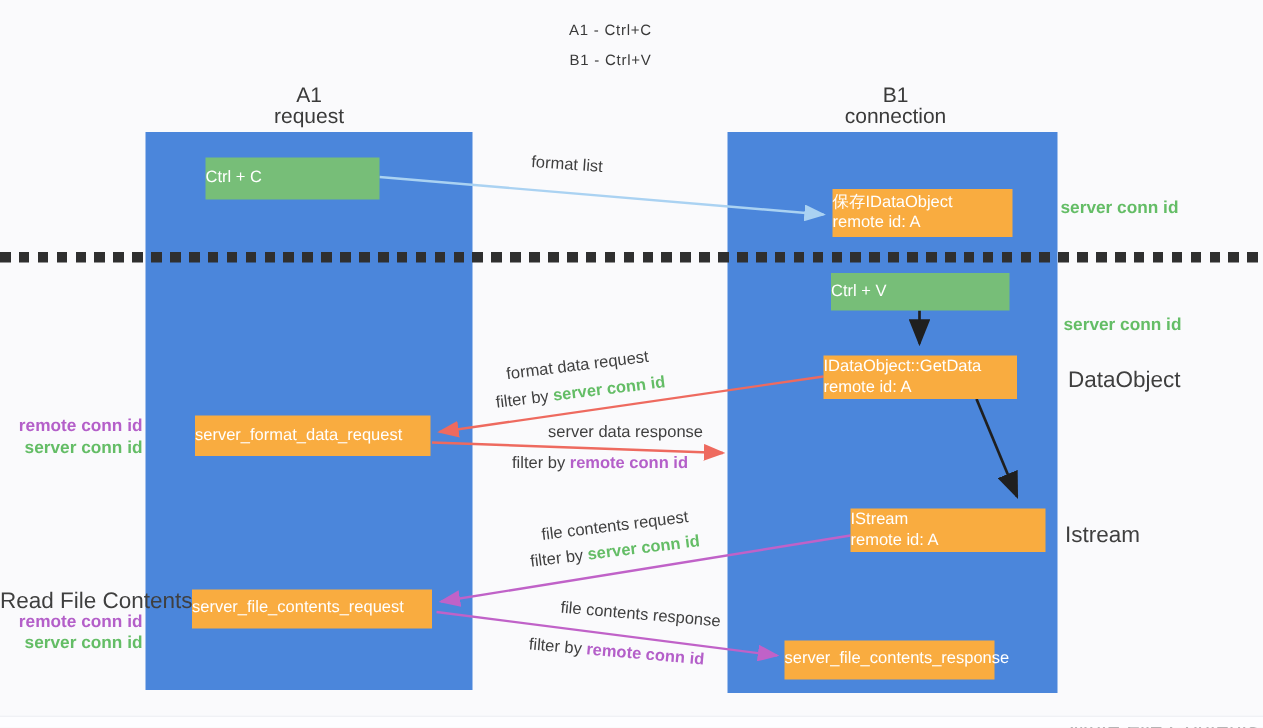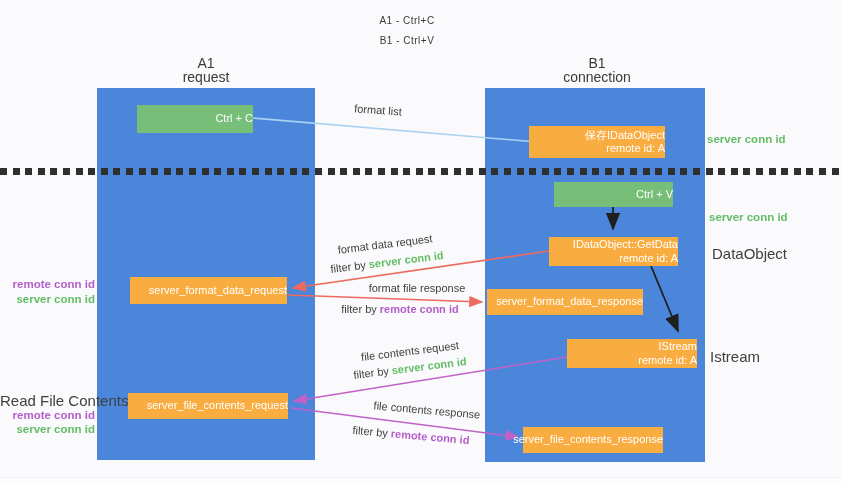--- a/index.html
+++ b/index.html
@@ -30,29 +30,29 @@
   .lane{background:#4b86db;}
   .lane-left{left:97px;top:88px;width:218px;height:372px;}
   .lane-right{left:485px;top:88px;width:220px;height:374px;}
   
   .divider{
     left:0;top:168px;width:842px;height:7px;
     background:repeating-linear-gradient(90deg,#2f2f2f 0 7px,transparent 7px 12.6px);
   }
   
   .node{
-    display:flex;align-items:flex-end;justify-content:center;
+    display:flex;align-items:flex-start;justify-content:center;
     flex-direction:column;
     color:#ffffff;font-size:11px;line-height:13.5px;
     text-align:center;white-space:nowrap;
   }
   .green{background:#77be78;}
   .orange{background:#f9ac40;}
   .n-ctrlc{left:137px;top:105px;width:116px;height:28px;}
-  .n-saveobj{left:529px;top:126px;width:136px;height:32px;}
+  .n-saveobj{left:555px;top:126px;width:120px;height:32px;}
   .n-ctrlv{left:554px;top:182px;width:119px;height:25px;}
   .n-getdata{left:549px;top:237px;width:129px;height:29px;}
   .n-formatreq{left:130px;top:277px;width:157px;height:27px;}
   .n-formatresp{left:487px;top:289px;width:156px;height:26px;}
   .n-istream{left:567px;top:339px;width:130px;height:29px;}
   .n-filereq{left:128px;top:393px;width:160px;height:26px;}
   .n-fileresp{left:523px;top:427px;width:140px;height:26px;}
   
   .elabel{
     font-size:11px;color:#3f3f3f;text-align:center;
@@ -149,23 +149,20 @@
 
   <div class="abs node orange n-getdata">
     <span>IDataObject::GetData</span>
     <span>remote id: A</span>
   </div>
 
   <div class="abs node orange n-formatreq">
     <span>server_format_data_request</span>
   </div>
 
-  <div class="abs node orange n-formatresp">
-    <span>server_format_data_response</span>
-  </div>
 
   <div class="abs node orange n-istream">
     <span>IStream</span>
     <span>remote id: A</span>
   </div>
 
   <div class="abs node orange n-filereq">
     <span>server_file_contents_request</span>
   </div>
 
@@ -173,21 +170,21 @@
     <span>server_file_contents_response</span>
   </div>
 
   <div class="abs elabel l-formatlist">format list</div>
 
   <div class="abs elabel l-fdreq">format data request</div>
   <div class="abs elabel l-fdreq-filter">
     <span>filter by </span><span class="g">server conn id</span>
   </div>
 
-  <div class="abs elabel l-fdresp">format file response</div>
+  <div class="abs elabel l-fdresp">server data response</div>
   <div class="abs elabel l-fdresp-filter">
     <span>filter by </span><span class="p">remote conn id</span>
   </div>
 
   <div class="abs elabel l-fcreq">file contents request</div>
   <div class="abs elabel l-fcreq-filter">
     <span>filter by </span><span class="g">server conn id</span>
   </div>
 
   <div class="abs elabel l-fcresp">file contents response</div>

